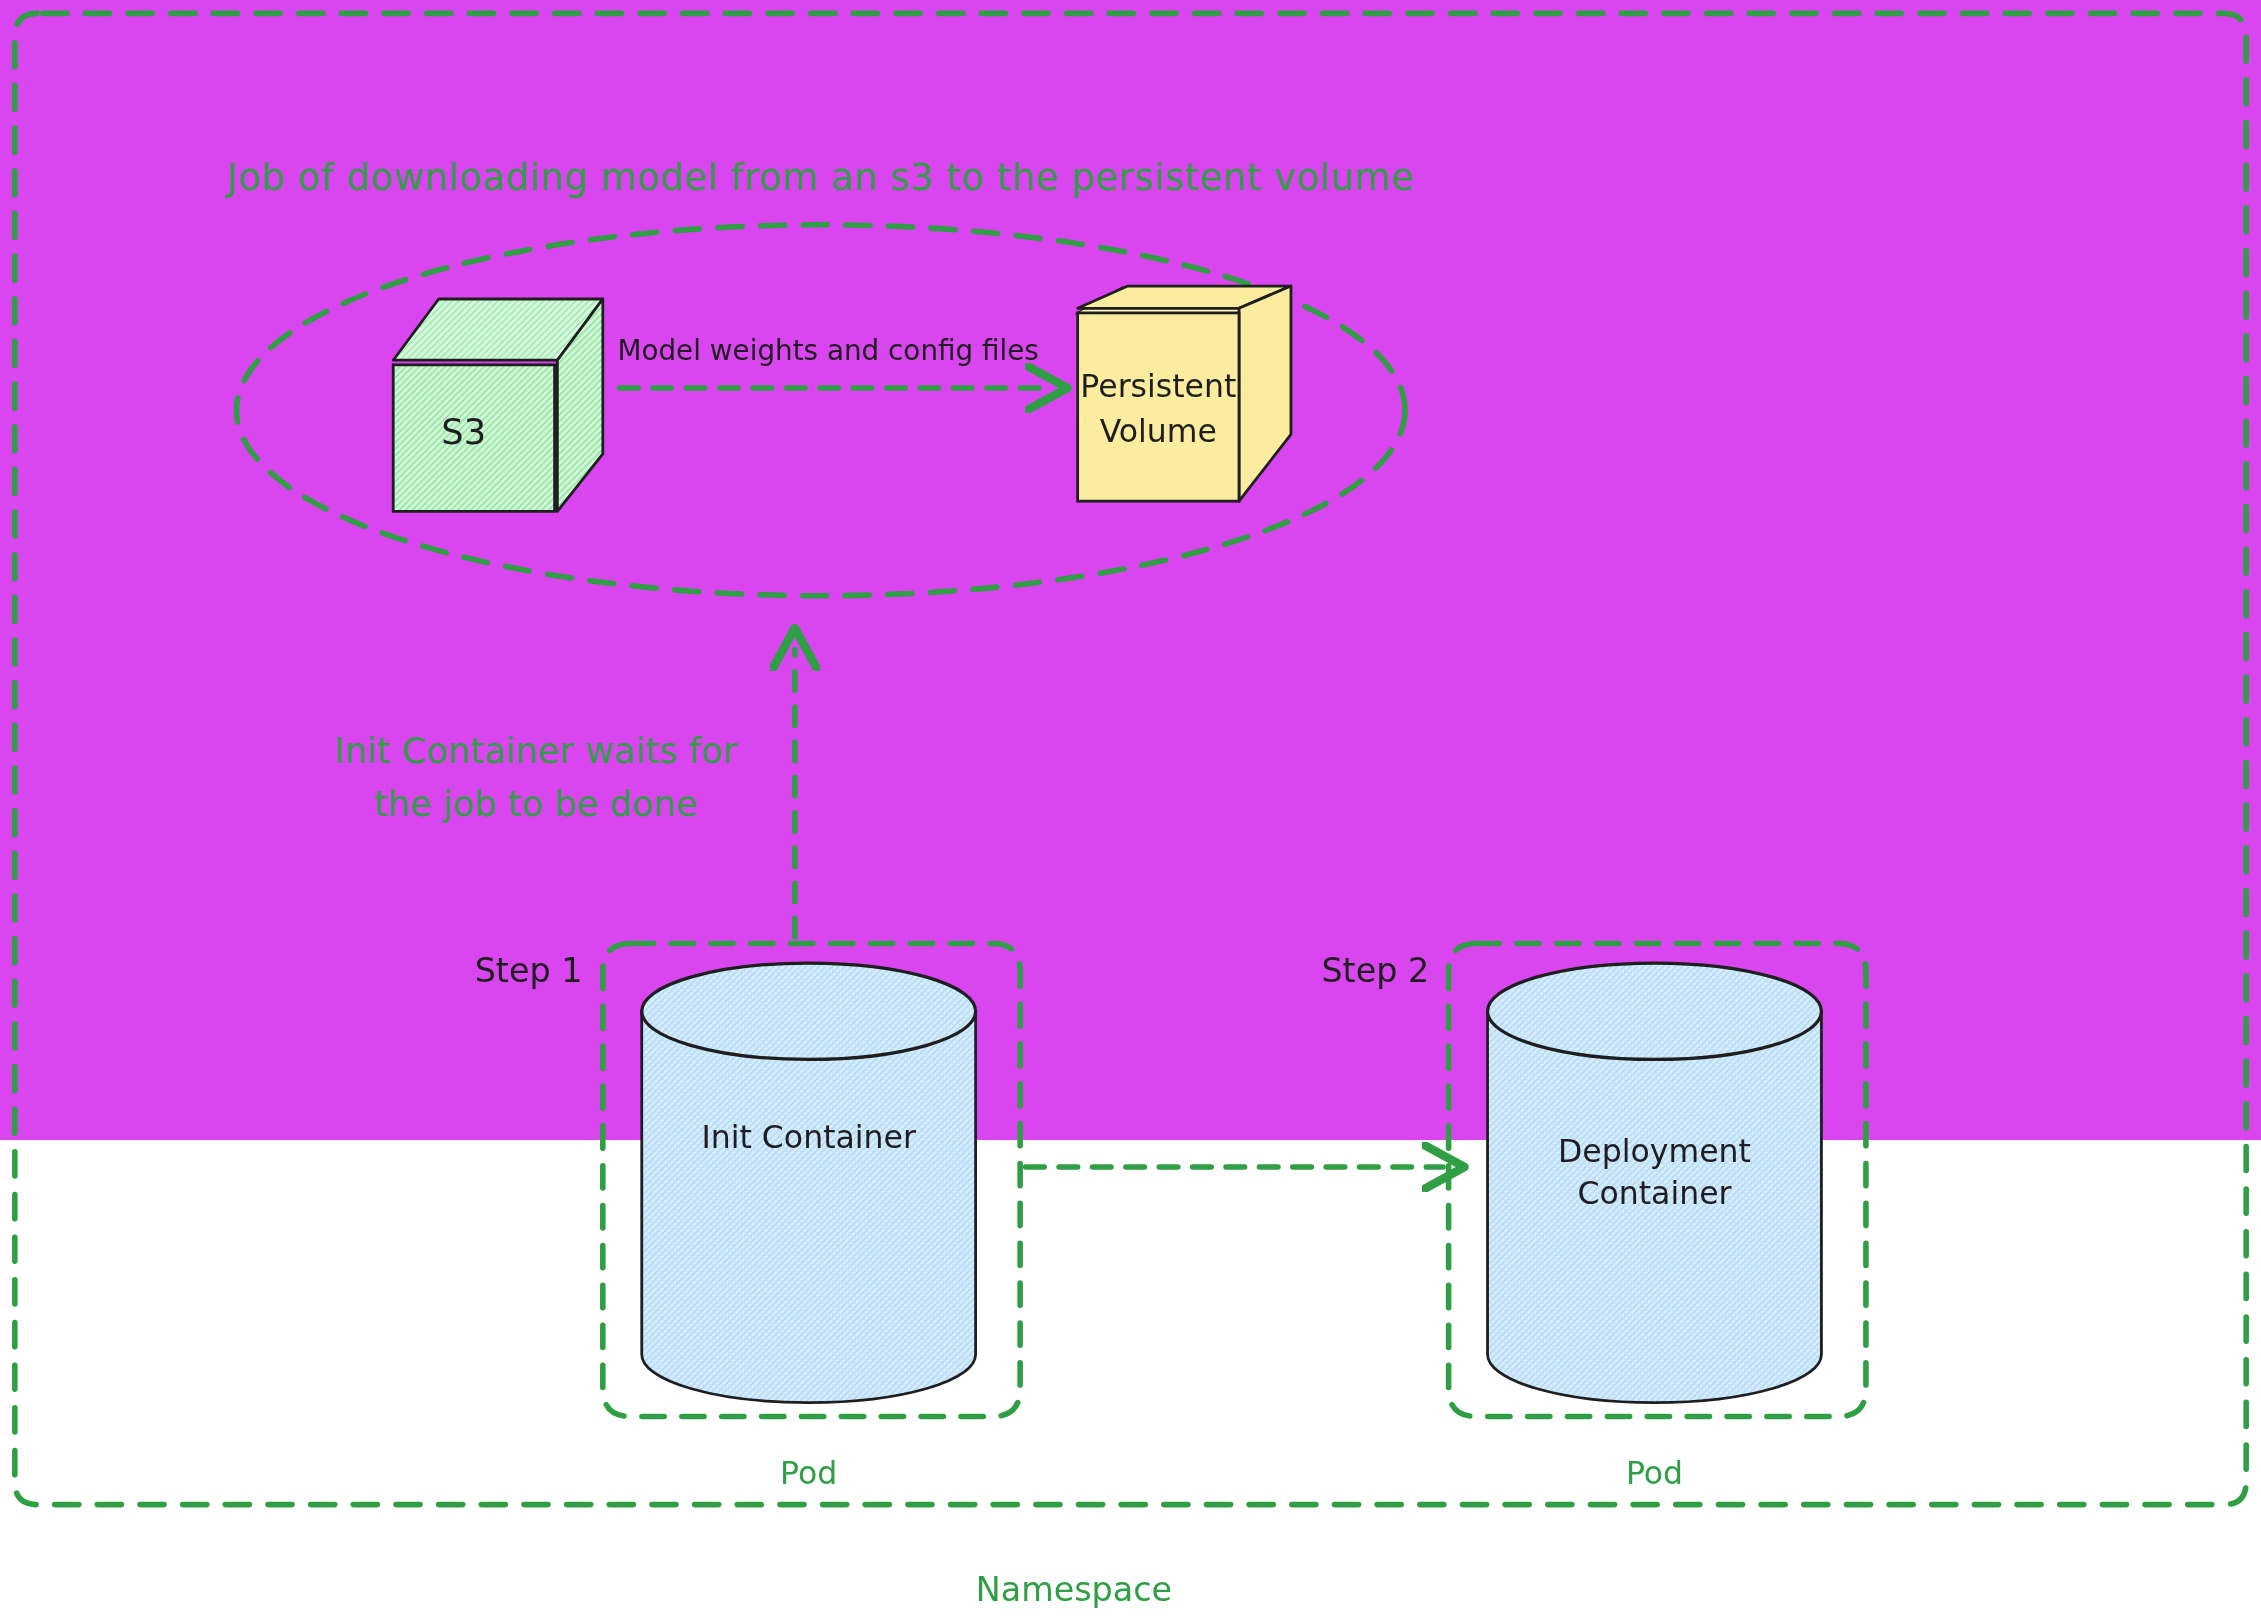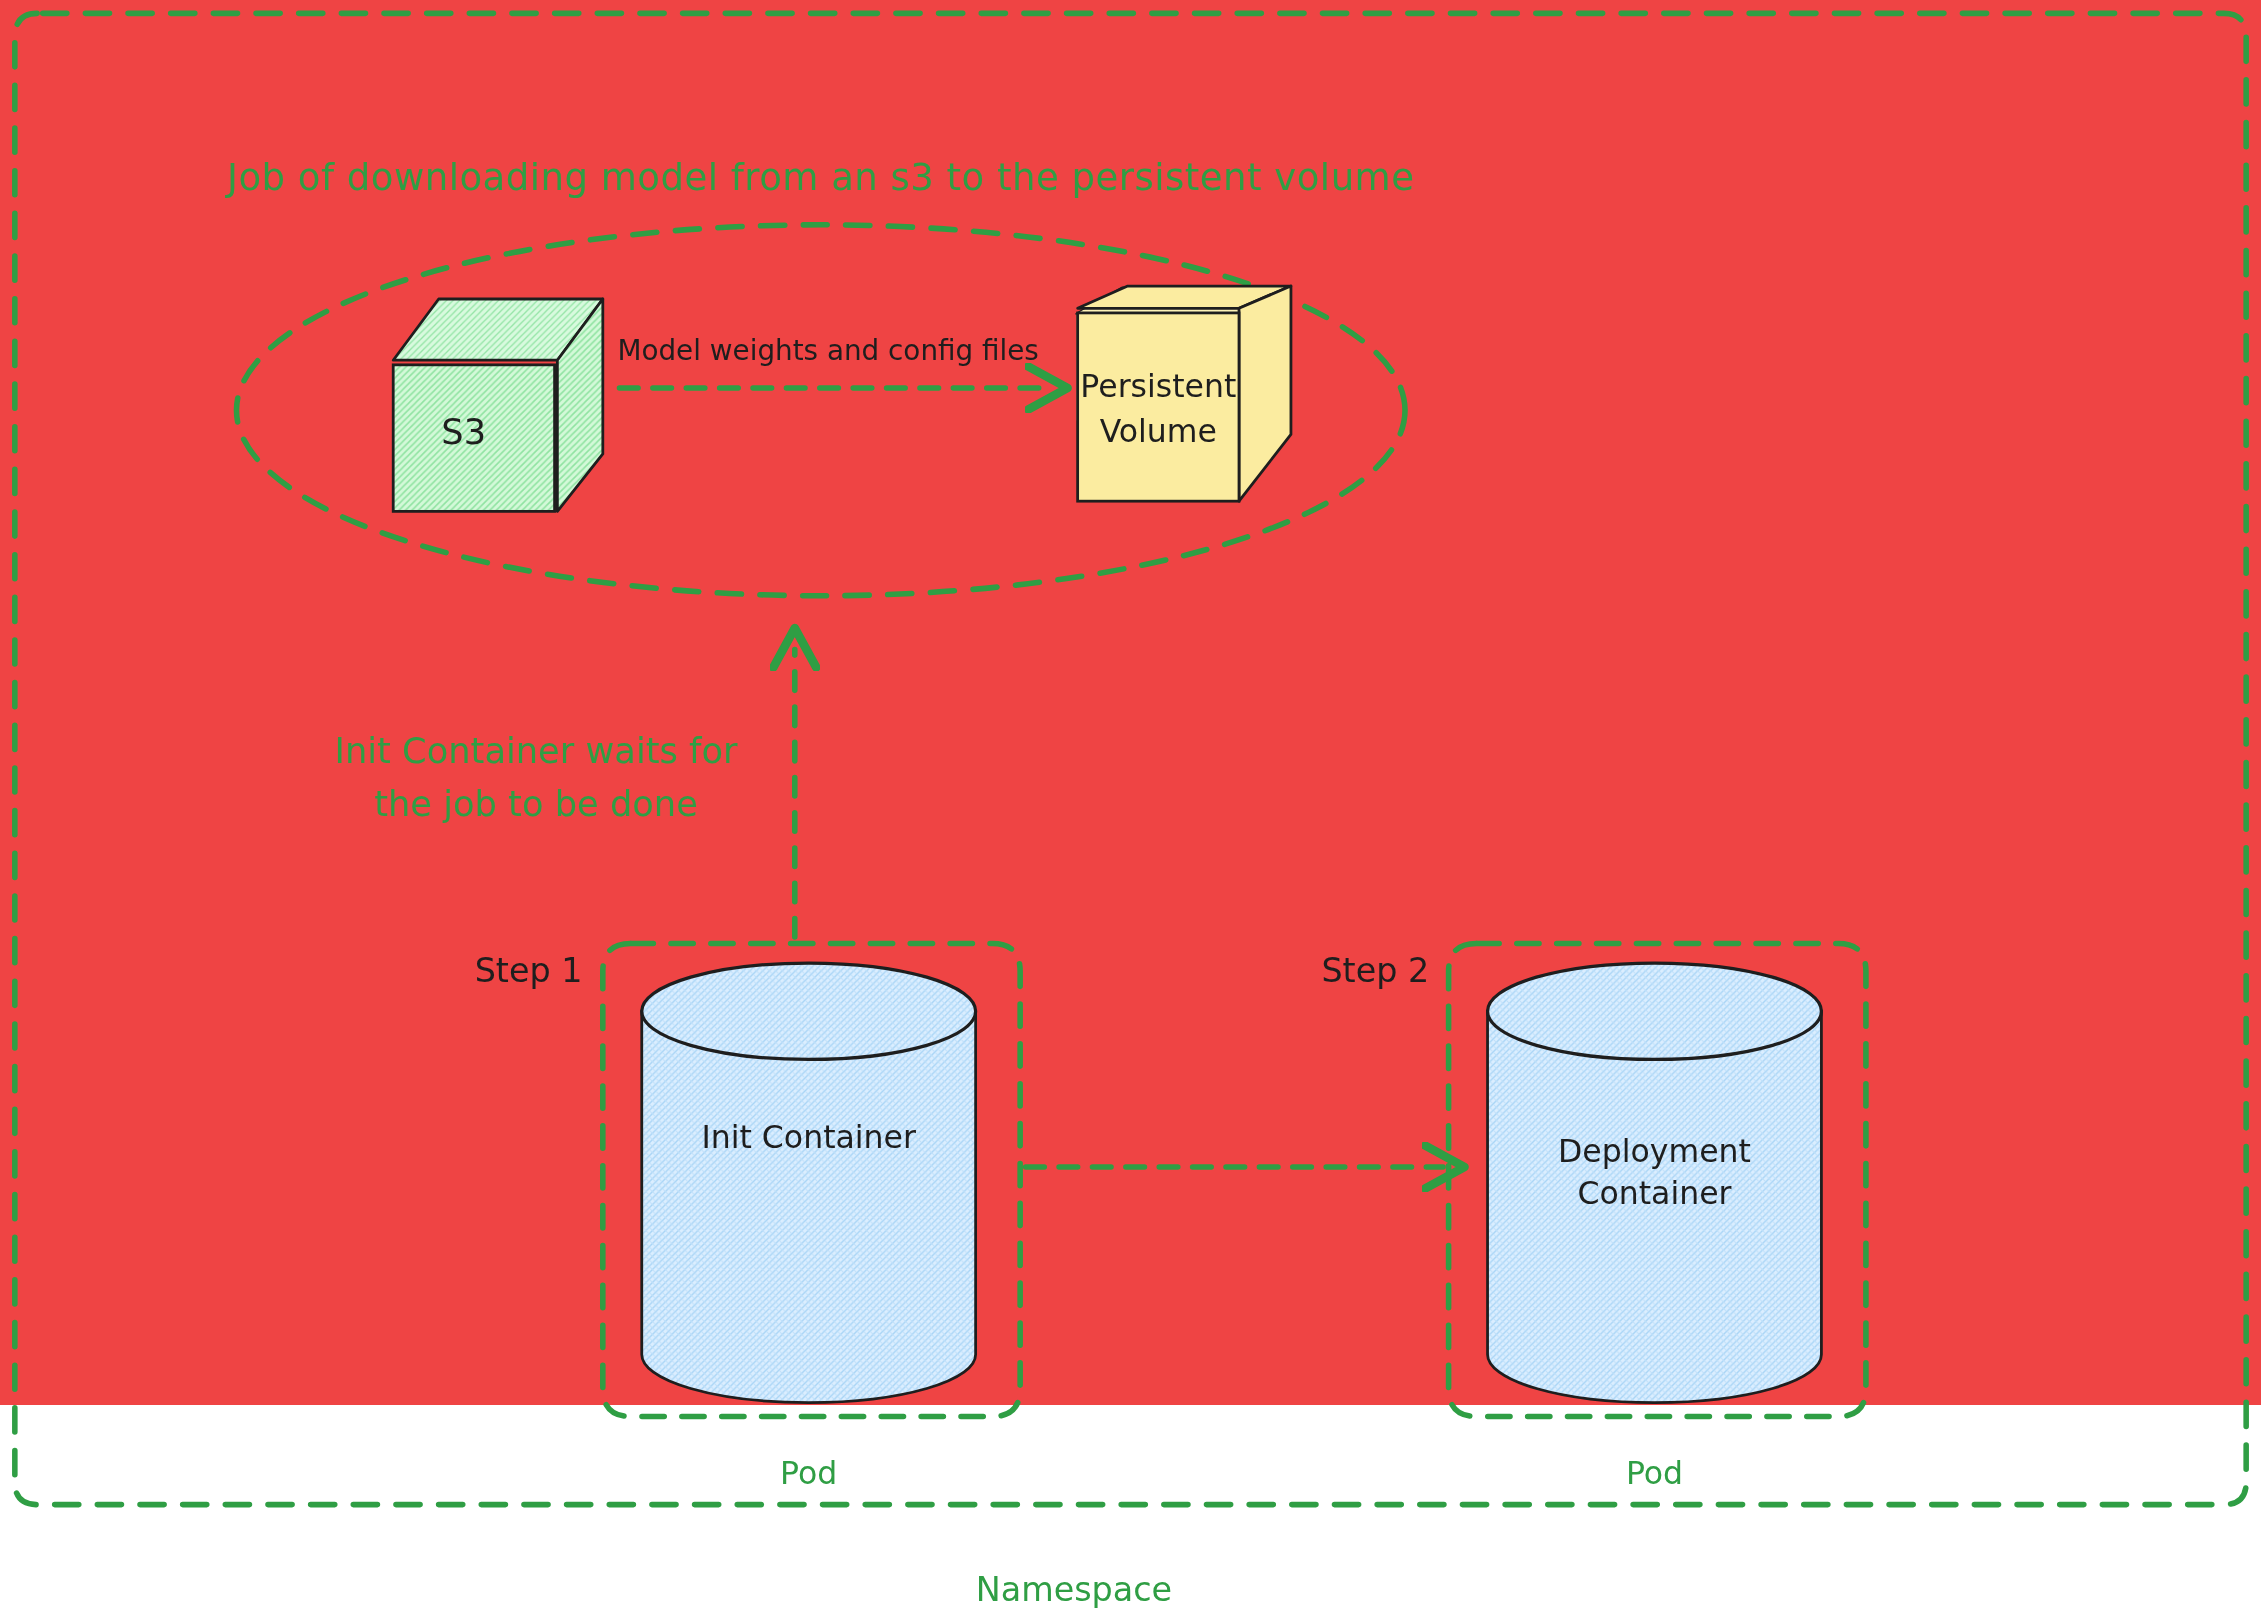--- a/index.html
+++ b/index.html
@@ -10,22 +10,22 @@
   }
   body {
     width: 2261px;
     height: 1620px;
     overflow: hidden;
     font-family: "DejaVu Sans", sans-serif;
   }
   #canvas {
     position: relative;
     width: 2261px;
-    height: 1405px;
-    background: #ef4444;
+    height: 1140px;
+    background: #d946ef;
   }
   #canvas > svg {
     position: absolute;
     top: 0;
     left: 0;
     width: 2261px;
     height: 1620px;
   }
   .hand-text {
     font-family: "DejaVu Sans", sans-serif;

